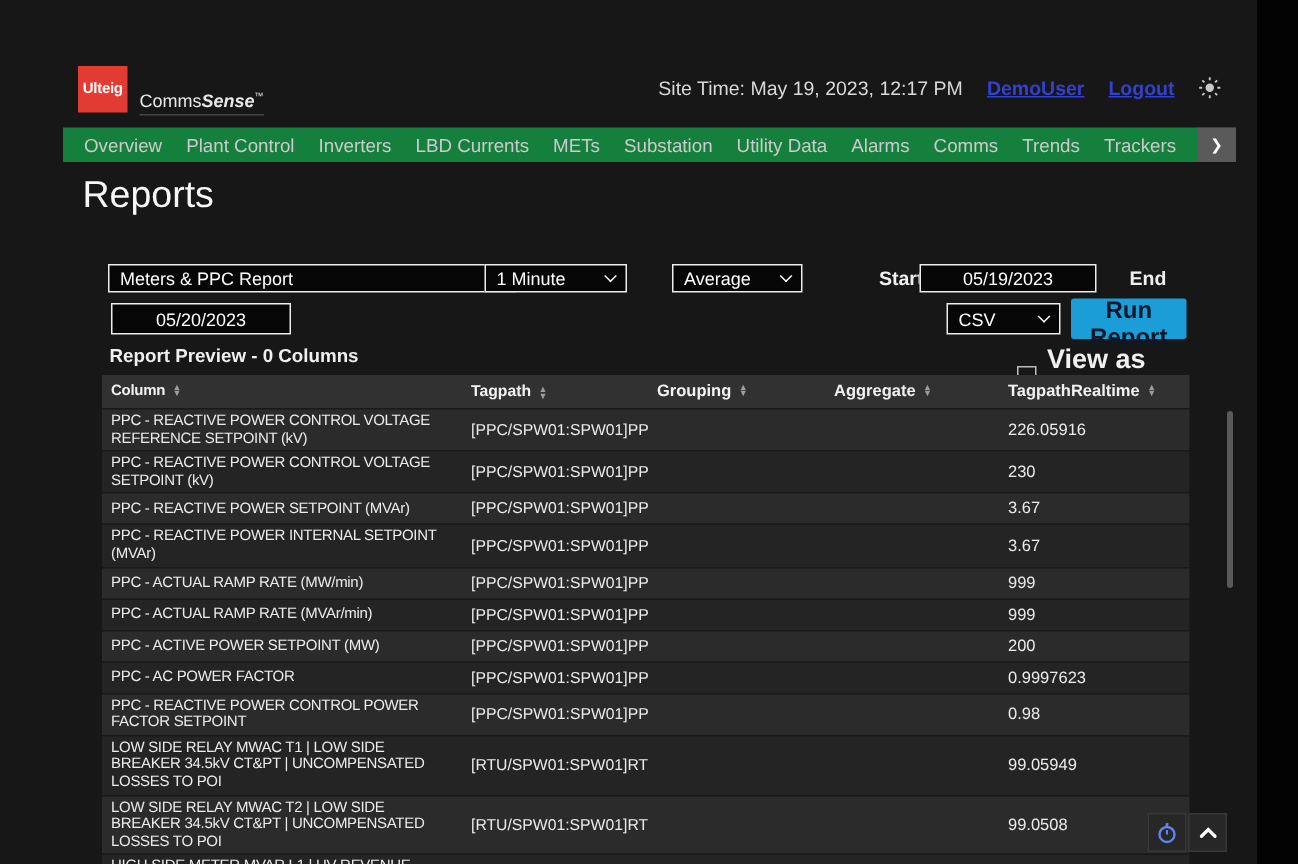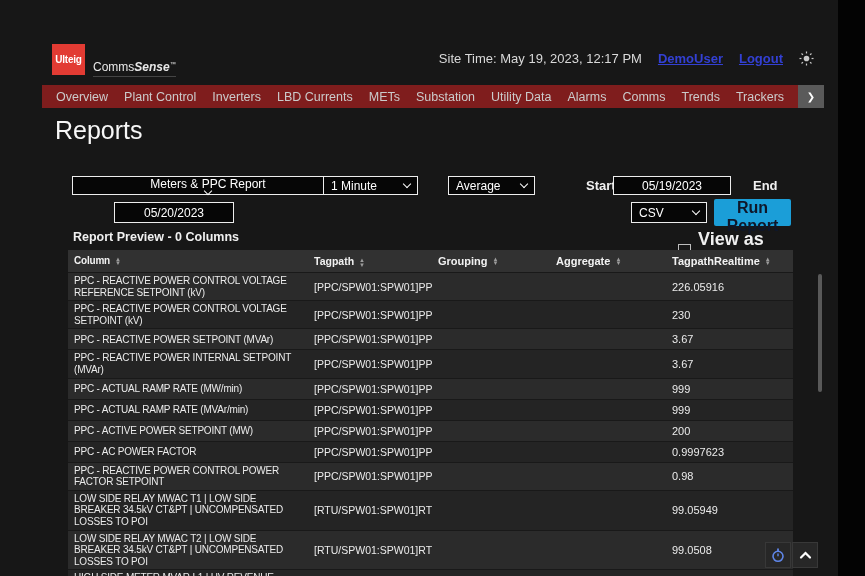--- a/index.html
+++ b/index.html
@@ -19,21 +19,21 @@
   .brand .b1 { font-weight:400; }
   .brand .b2 { font-weight:700; font-style:italic; }
   .brand sup { font-size:6px; }
   .header-right { position:absolute; right:24px; top:49px; height:18px;
                   display:flex; align-items:center; gap:16px; }
   .site-time { color:#d9d9d9; font-size:13px; }
   a.hlink { color:#3340d4; font-size:13px; font-weight:600; text-decoration:underline; cursor:pointer; }
 
   
   .nav { position:absolute; left:42px; top:85px; width:782px; height:23px;
-         background:#7f1d1d; display:flex; align-items:center; gap:16px;
+         background:#15803d; display:flex; align-items:center; gap:16px;
          padding-left:14px; overflow:hidden; }
   .tab { color:#cbcbcb; font-size:12.5px; white-space:nowrap; cursor:pointer; }
   .tab.active { color:#ffffff; font-weight:700; }
   .nav-more { position:absolute; right:0; top:0; width:26px; height:23px;
               background:#5a5a5a; color:#fff; font-size:10px; display:flex;
               align-items:center; justify-content:center; cursor:pointer; }
 
   .page-title { position:absolute; left:55px; top:116px; color:#f7f7f7;
                 font-size:25px; font-weight:500; }
 
@@ -125,37 +125,37 @@
         <span class="tab">Trackers</span>
         <span class="tab active">Reports</span>
       </div>
     <div class="nav-more">
       <span>❯</span>
     </div>
   </div>
 
   <div class="page-title">Reports</div>
 
-  <div class="select" style="left:72px;top:176px;width:272px;height:19px;flex-direction:column;">
+  <div class="select" style="left:72px;top:176px;width:272px;height:19px;">
     <span>Meters &amp; PPC Report</span>
     <span class="chev"></span>
   </div>
   <div class="select" style="left:323px;top:176px;width:95px;height:19px;">
     <span>1 Minute</span>
     <span class="chev"></span>
   </div>
   <div class="select" style="left:448px;top:176px;width:87px;height:19px;">
     <span>Average</span>
     <span class="chev"></span>
   </div>
   <div class="flabel" style="left:555px;top:178px;margin-left:31px;">Start</div>
   <div class="datein" style="left:613px;top:176px;width:118px;height:19px;">05/19/2023</div>
   <div class="flabel" style="left:753px;top:178px;">End</div>
 
-  <div class="datein" style="left:74px;top:202px;width:120px;height:21px;margin-left:40px;">05/20/2023</div>
+  <div class="datein" style="left:74px;top:202px;width:120px;height:21px;">05/20/2023</div>
   <div class="select" style="left:631px;top:202px;width:76px;height:21px;">
     <span>CSV</span>
     <span class="chev"></span>
   </div>
   <button class="run-btn">Run Report</button>
 
   <div class="preview-title">Report Preview - 0 Columns</div>
   <div class="cbx-row">
     <span class="cbx"></span>
     <span class="cbx-label">View as Columns</span>

